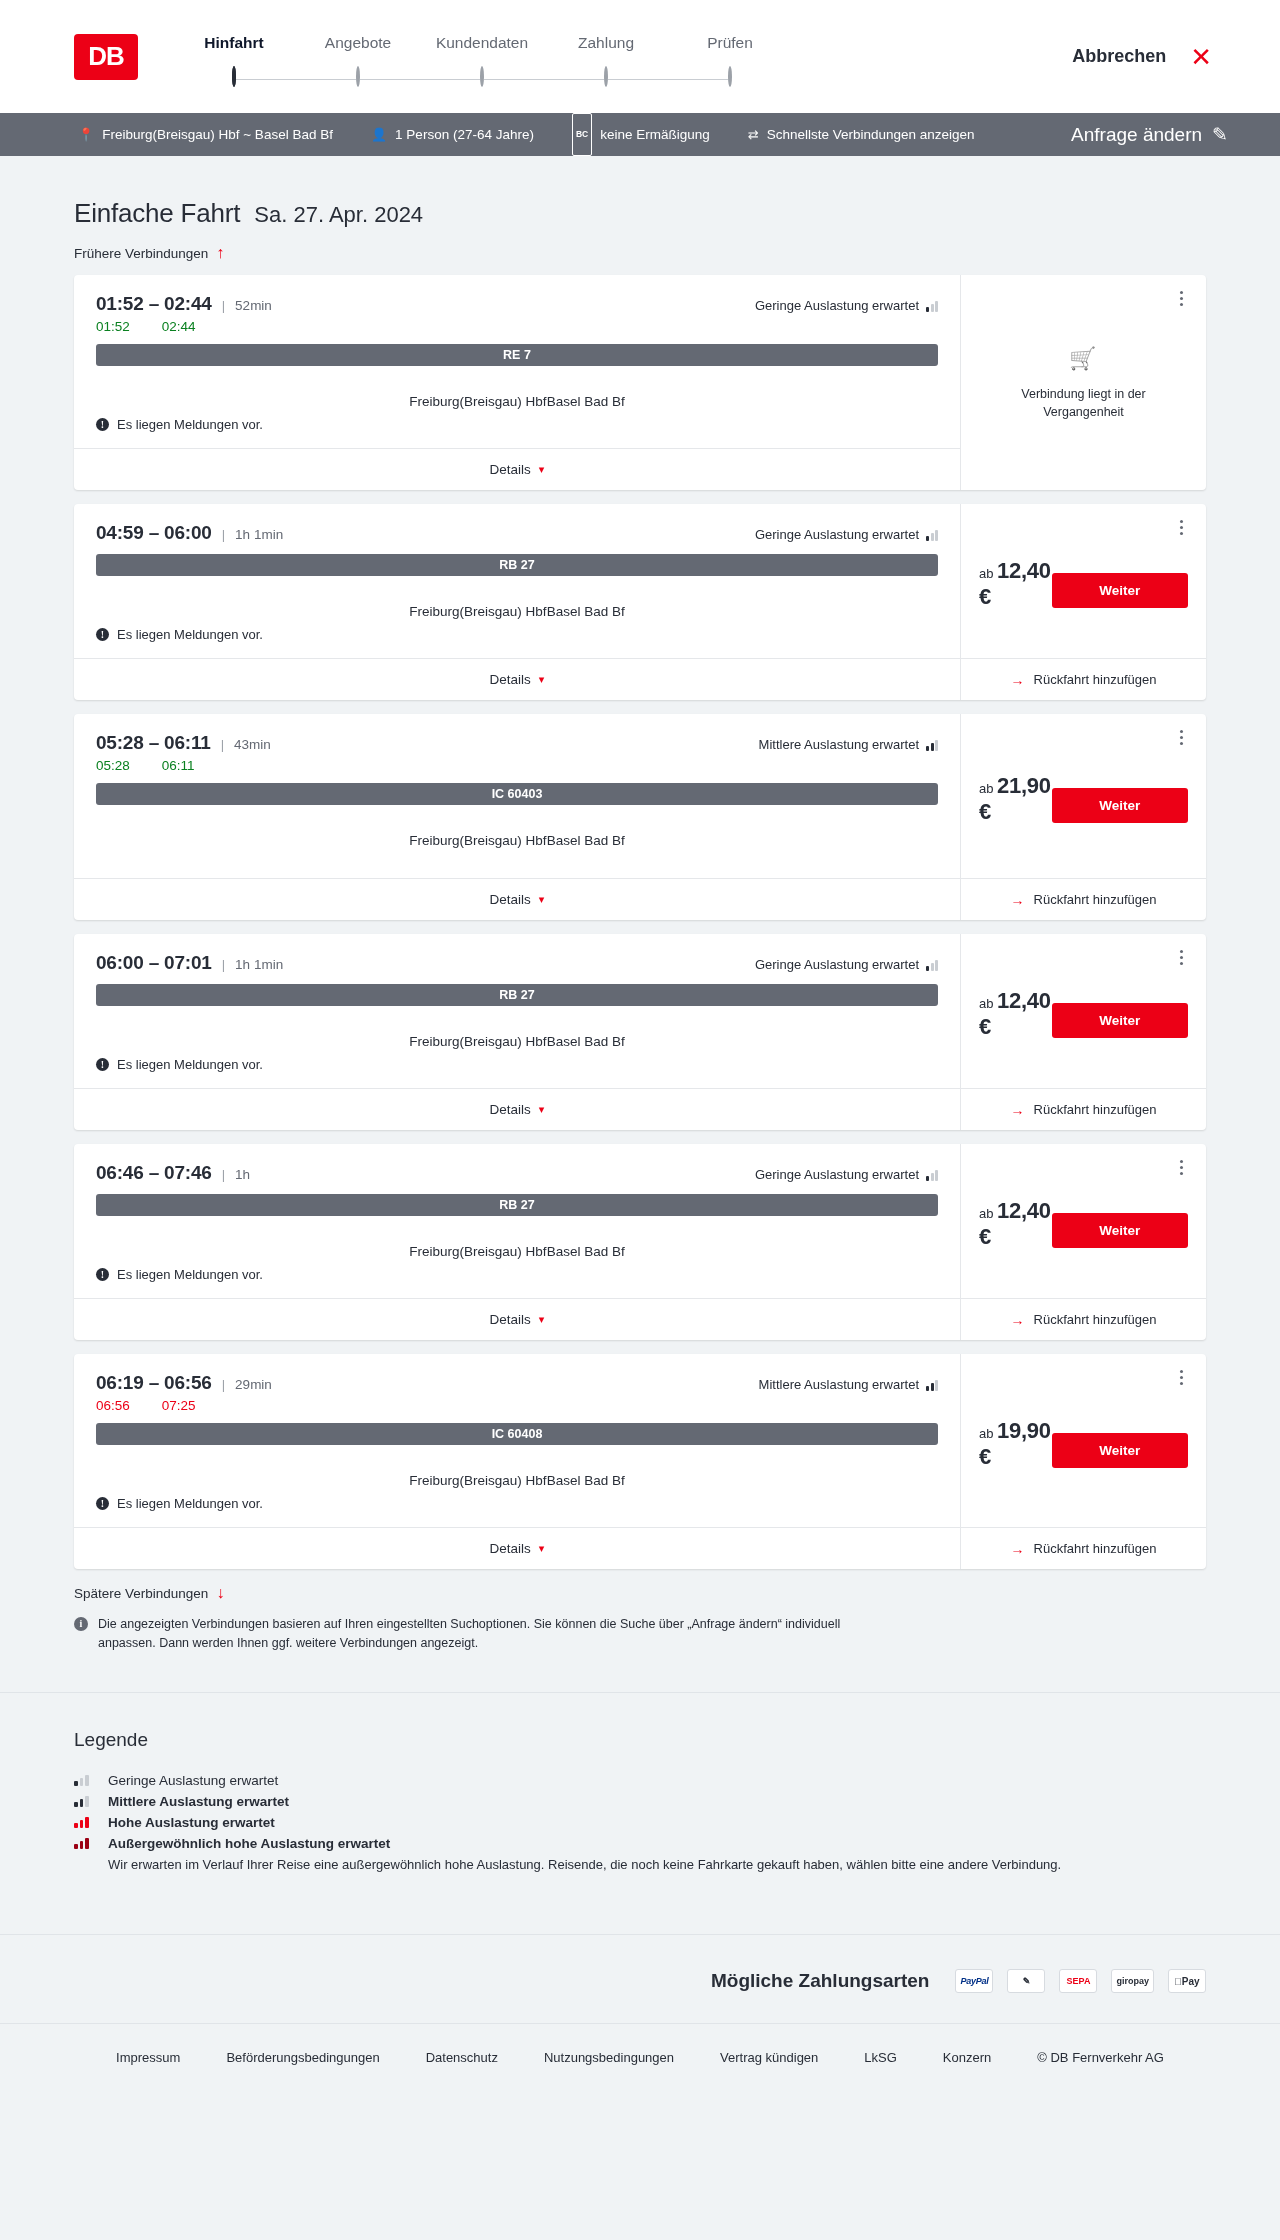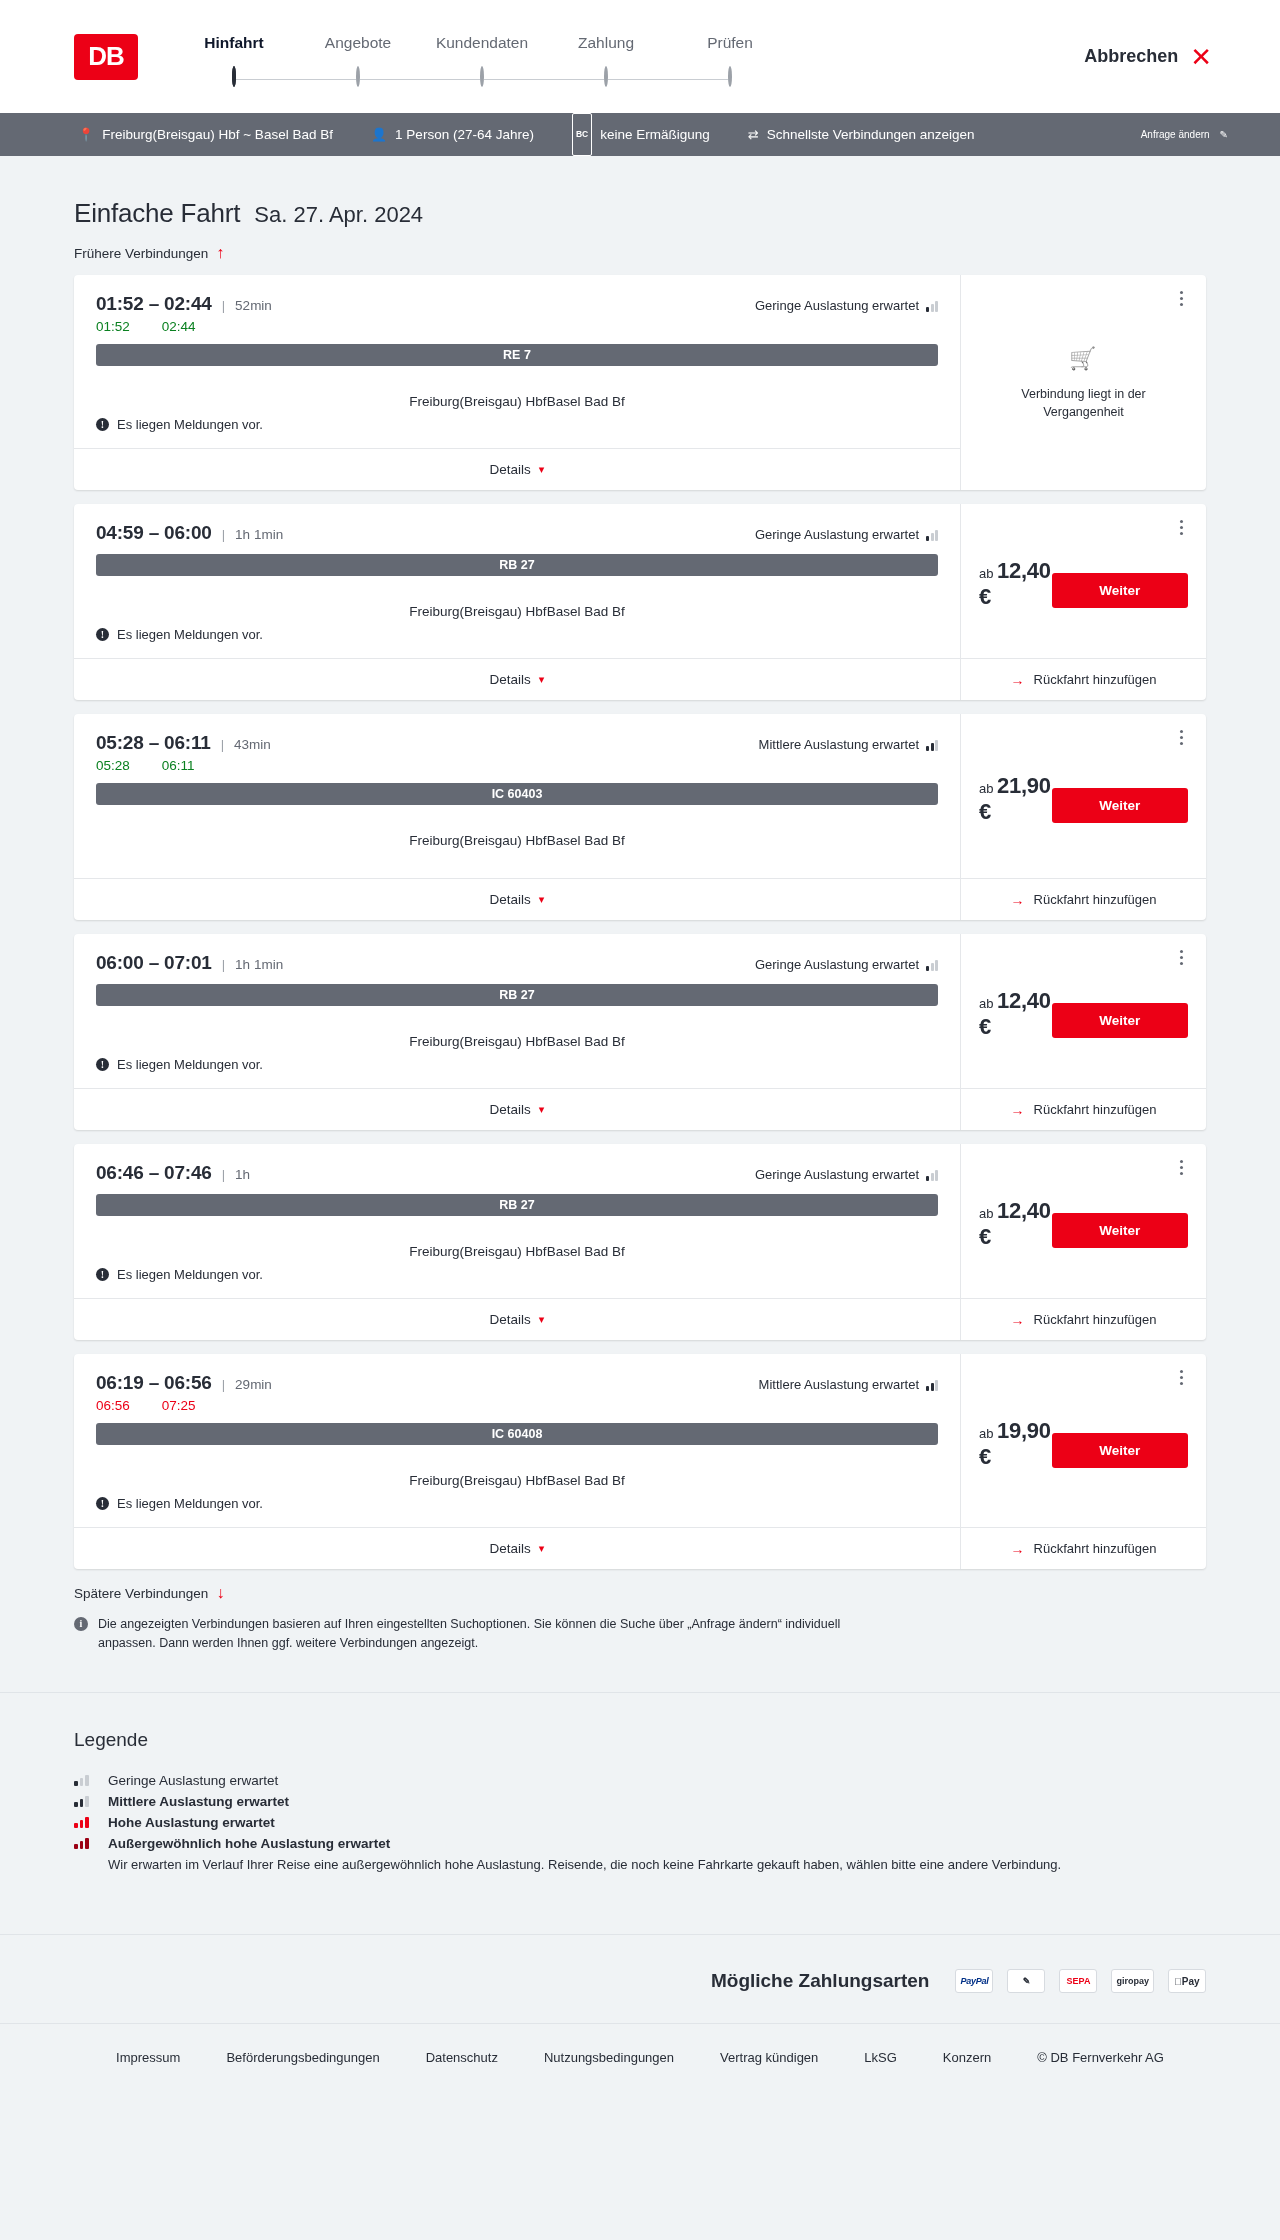--- a/index.html
+++ b/index.html
@@ -61,21 +61,21 @@
   .steps .line {
     position:absolute;
     left:62px; right:62px;
     top:calc(100% - 7px);
     height:1px;
     background:#c9cdd2;
     z-index:1;
   }
   .cancel {
     margin-left:auto;
-    display:flex; align-items:center; gap:12px;
+    display:flex; align-items:center; gap:24px;
     font-size:18px; font-weight:bold; color:#282d37;
     cursor:pointer;
     padding-right:30px;
   }
   .cancel .x { font-size:26px; color:#ec0016; font-weight:normal; line-height:1; }
 
   
   .summary {
     background:#646973;
     color:#fff;
@@ -89,21 +89,21 @@
   .summary .chip { display:flex; align-items:center; gap:8px; margin-right:38px; white-space:nowrap; }
   .summary .chip .ic { font-size:13px; opacity:.95; display:inline-block; }
   .summary .badge-bc {
     border:1px solid #fff; border-radius:2px;
     font-size:8.5px; font-weight:bold;
     padding:16px 3px; line-height:1.1;
   }
   .summary .edit {
     margin-left:auto;
     display:flex; align-items:center; gap:10px;
-    font-size:10px; cursor:pointer; padding-right:26px;
+    font-size:19px; cursor:pointer; padding-right:26px;
   }
 
   
   .content { padding:0 74px; background:#f0f3f5; }
   .title-row {
     display:flex; align-items:baseline; gap:14px;
     padding-top:42px;
   }
   .title-row h1 { font-size:26px; margin:0; font-weight:normal; letter-spacing:-.2px; }
   .title-row .date { font-size:22px; color:#282d37; }

